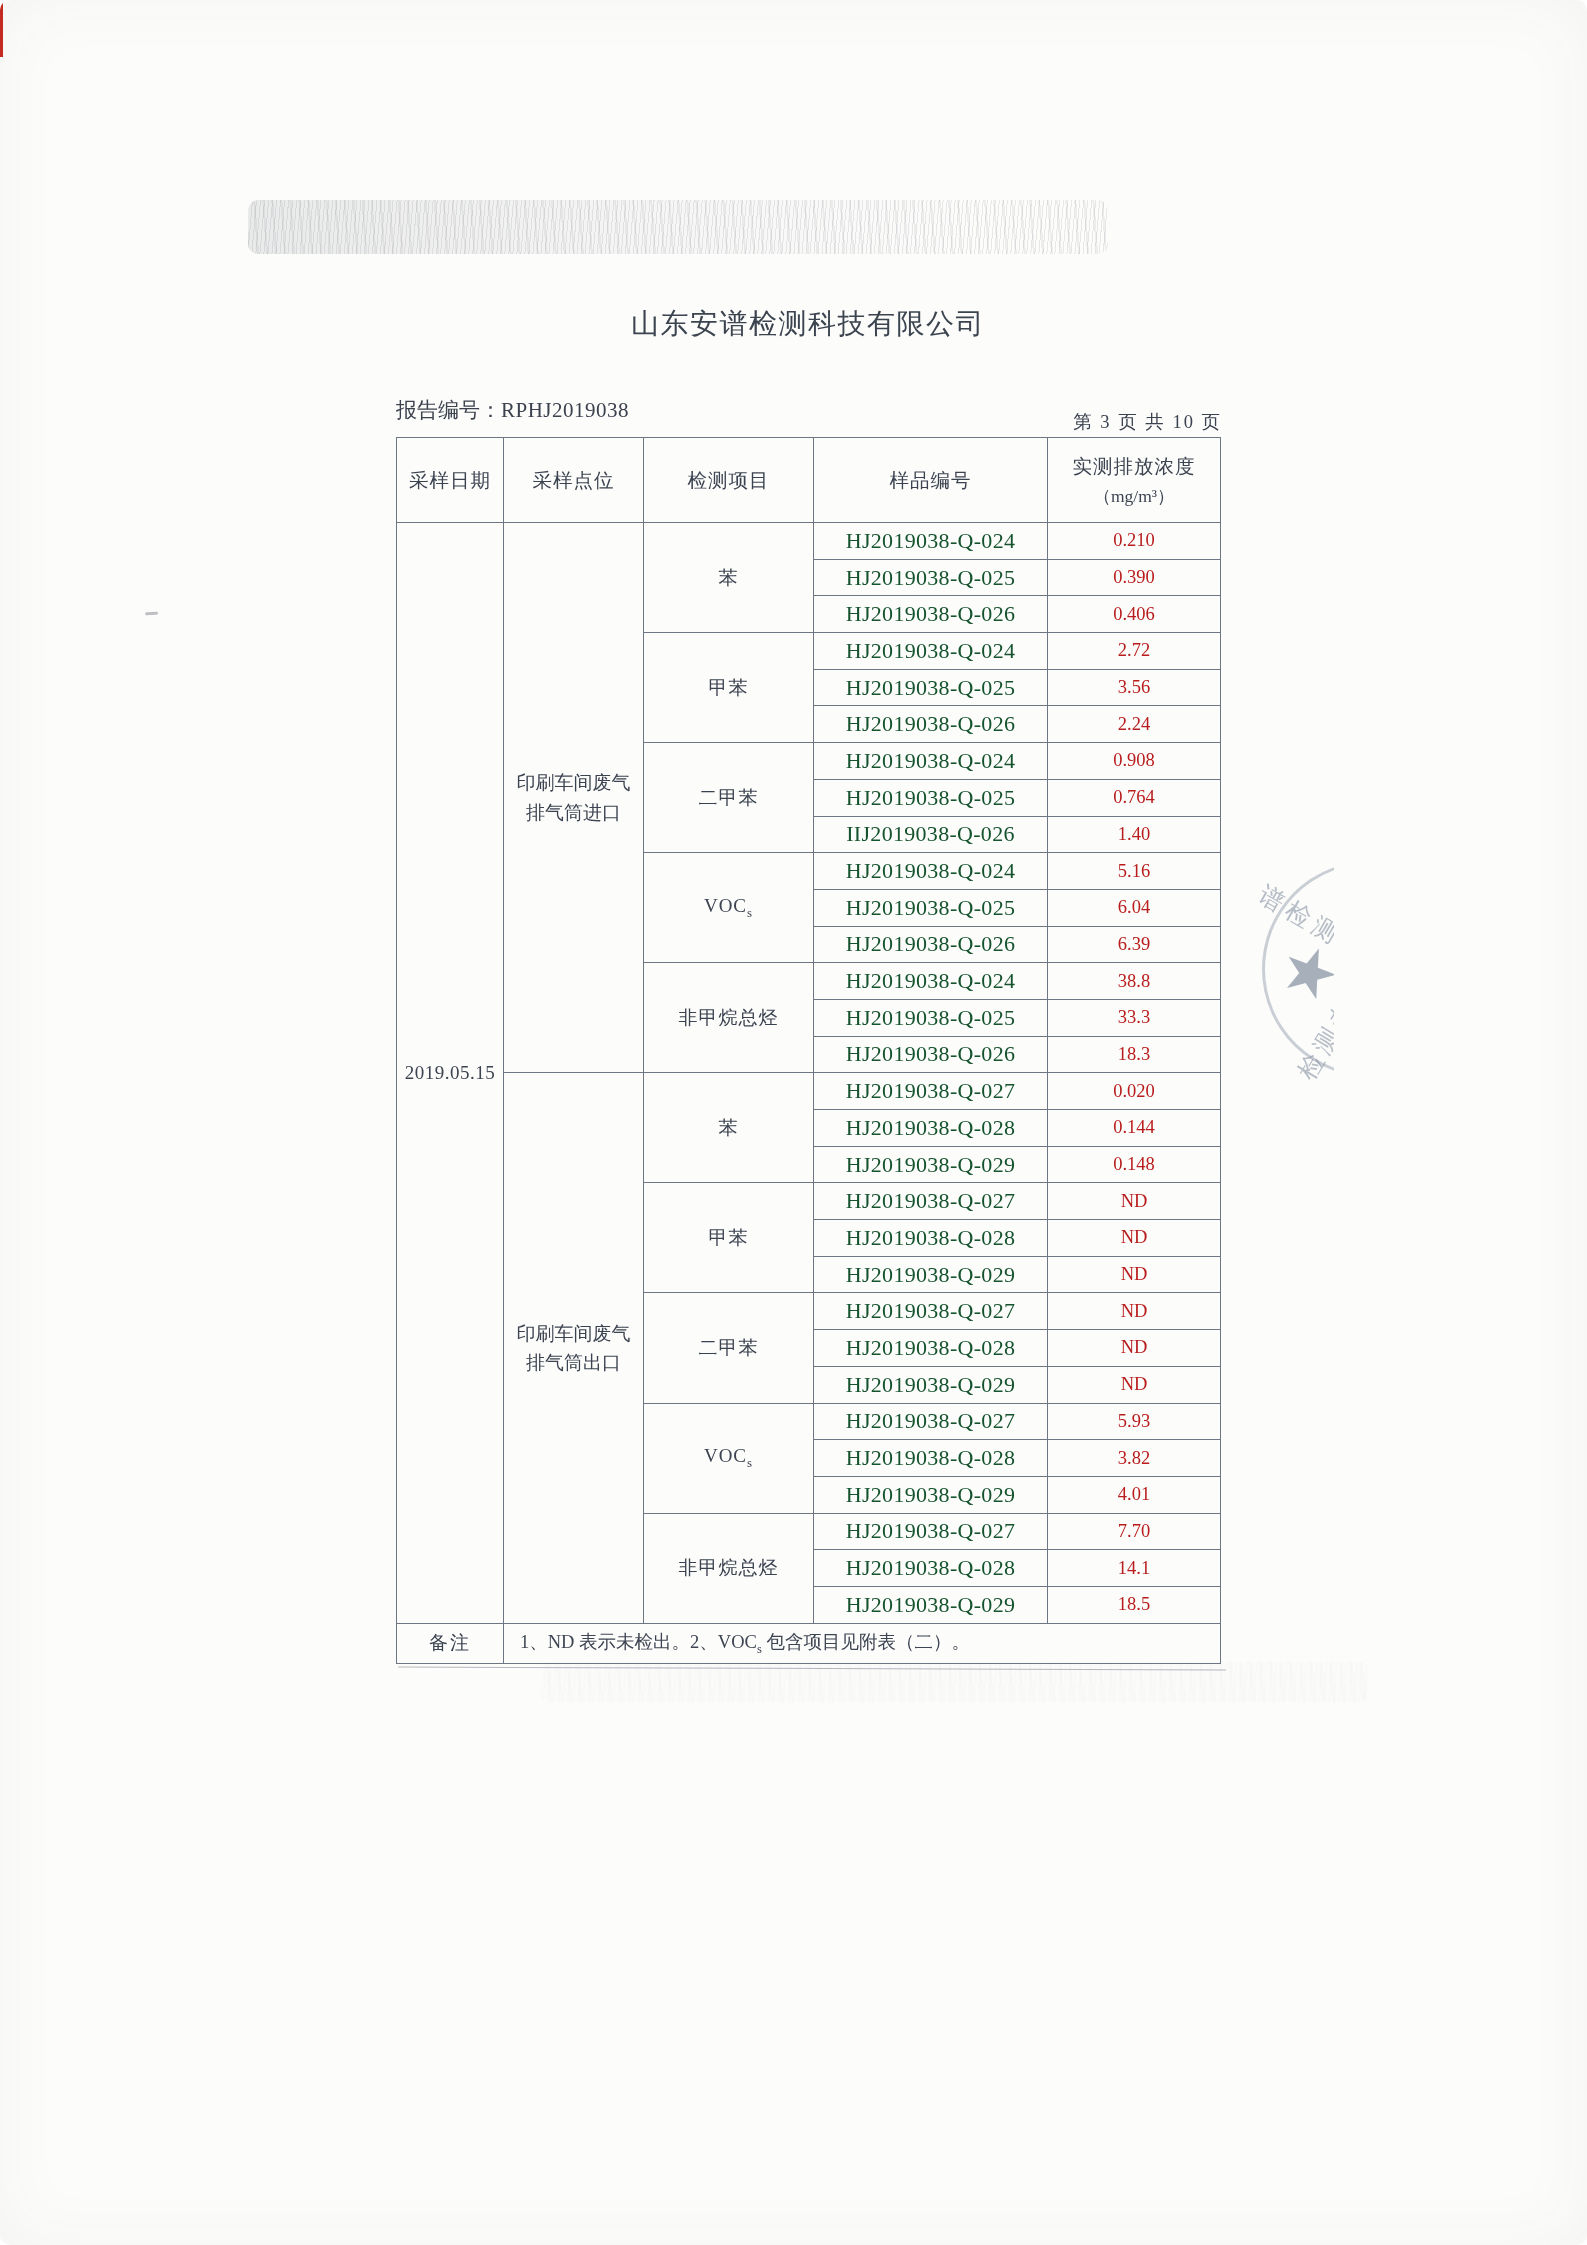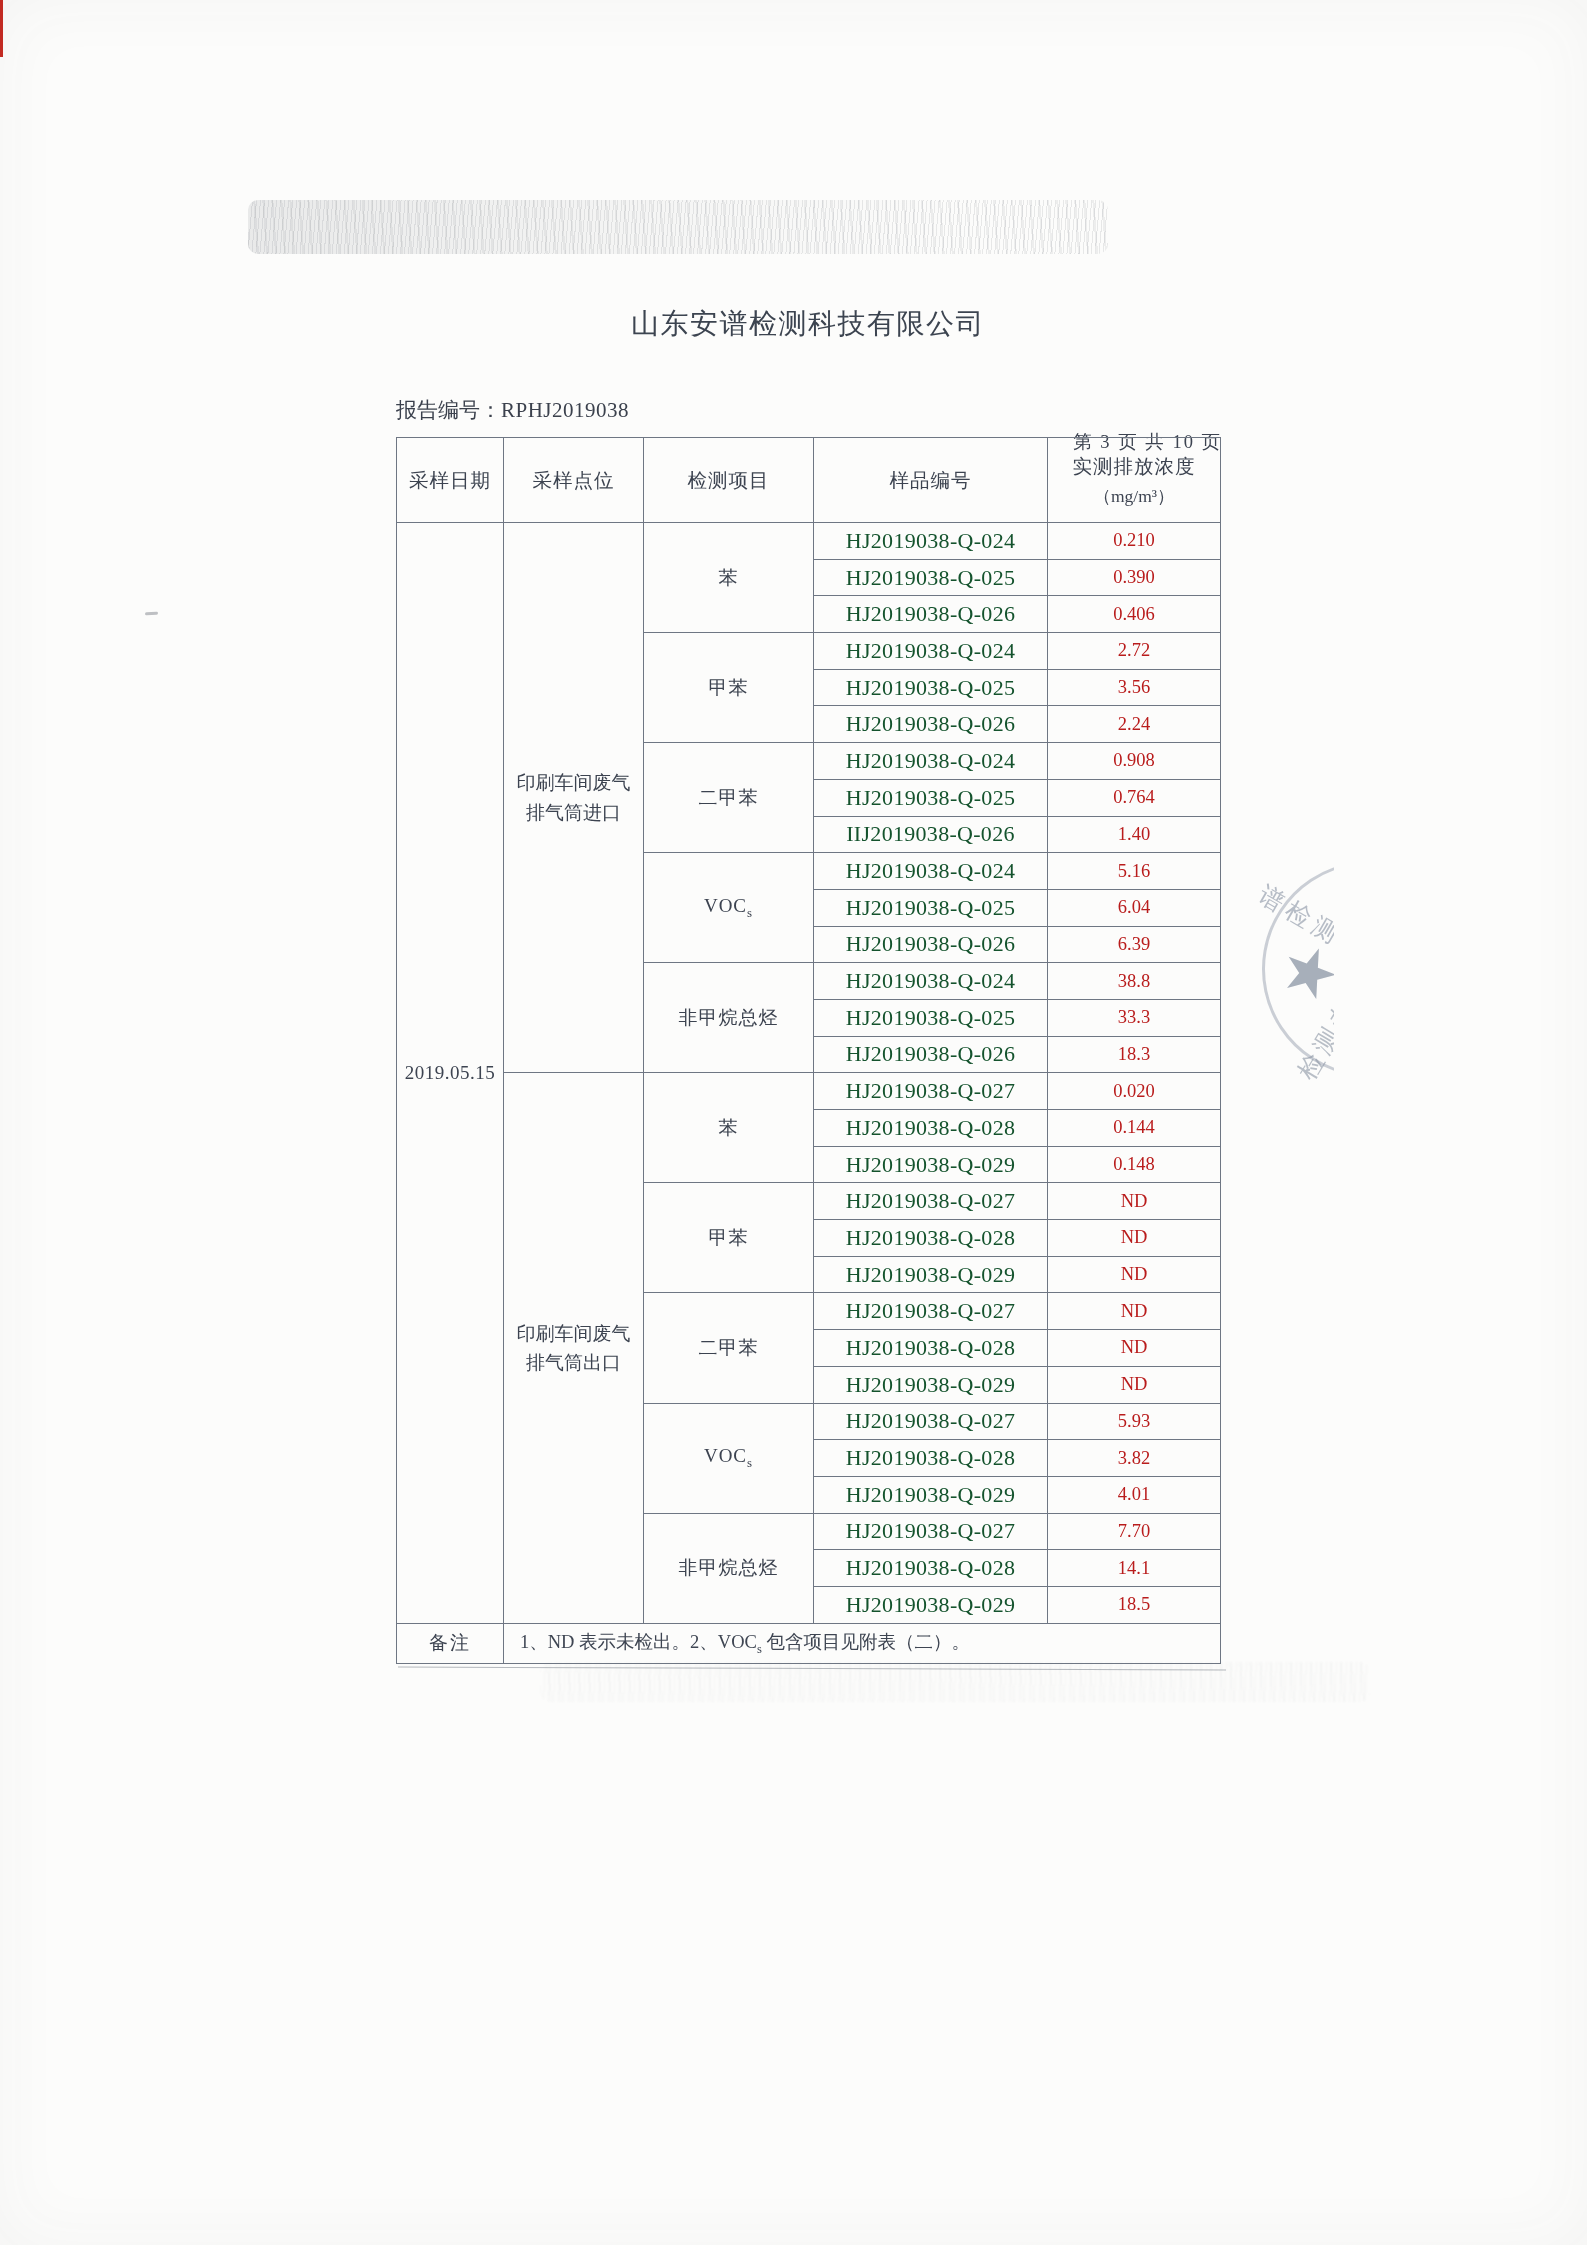--- a/index.html
+++ b/index.html
@@ -2,27 +2,28 @@
 <html><head>
 <meta charset="utf-8">
 <style>
   html,body{margin:0;padding:0;background:#ffffff;}
   .page{
     position:relative; width:1587px; height:2245px; overflow:hidden;
     background:#fcfcfb;
     box-shadow: inset 0 0 70px rgba(60,66,76,0.045);
     font-family:"Liberation Serif","DejaVu Serif",serif;
     color:#3e4552;
+    border-radius:10px;
   }
   .titles{position:absolute;left:396px;top:305px;width:824px;text-align:center;}
   .company{font-size:28px;letter-spacing:1.5px;color:#3c4450;}
   .doc-title{margin-top:7px;font-size:35px;font-weight:bold;letter-spacing:9px;color:#343b47;}
   .report-line{position:absolute;left:396px;top:396px;font-size:21px;color:#3b414d;}
   .report-line .num{letter-spacing:0.5px;}
-  .page-indicator{position:absolute;left:396px;top:429px;width:826px;text-align:right;
+  .page-indicator{position:absolute;left:396px;top:409px;width:826px;text-align:right;
     font-size:18.5px;letter-spacing:2px;color:#3c4350;}
   table.report{
     position:absolute;left:396px;top:437px;width:824px;
     border-collapse:collapse;table-layout:fixed;padding-left:30px;
   }
   table.report,table.report th,table.report td{border:1px solid #6e7683;}
   table.report{border-color:#5f6874;}
   table.report th{height:84px;font-weight:normal;font-size:19.5px;color:#3c4350;
     text-align:center;vertical-align:middle;letter-spacing:1px;padding:0;}
   table.report th .hdr2{font-size:17.5px;margin-top:4px;letter-spacing:0;}

